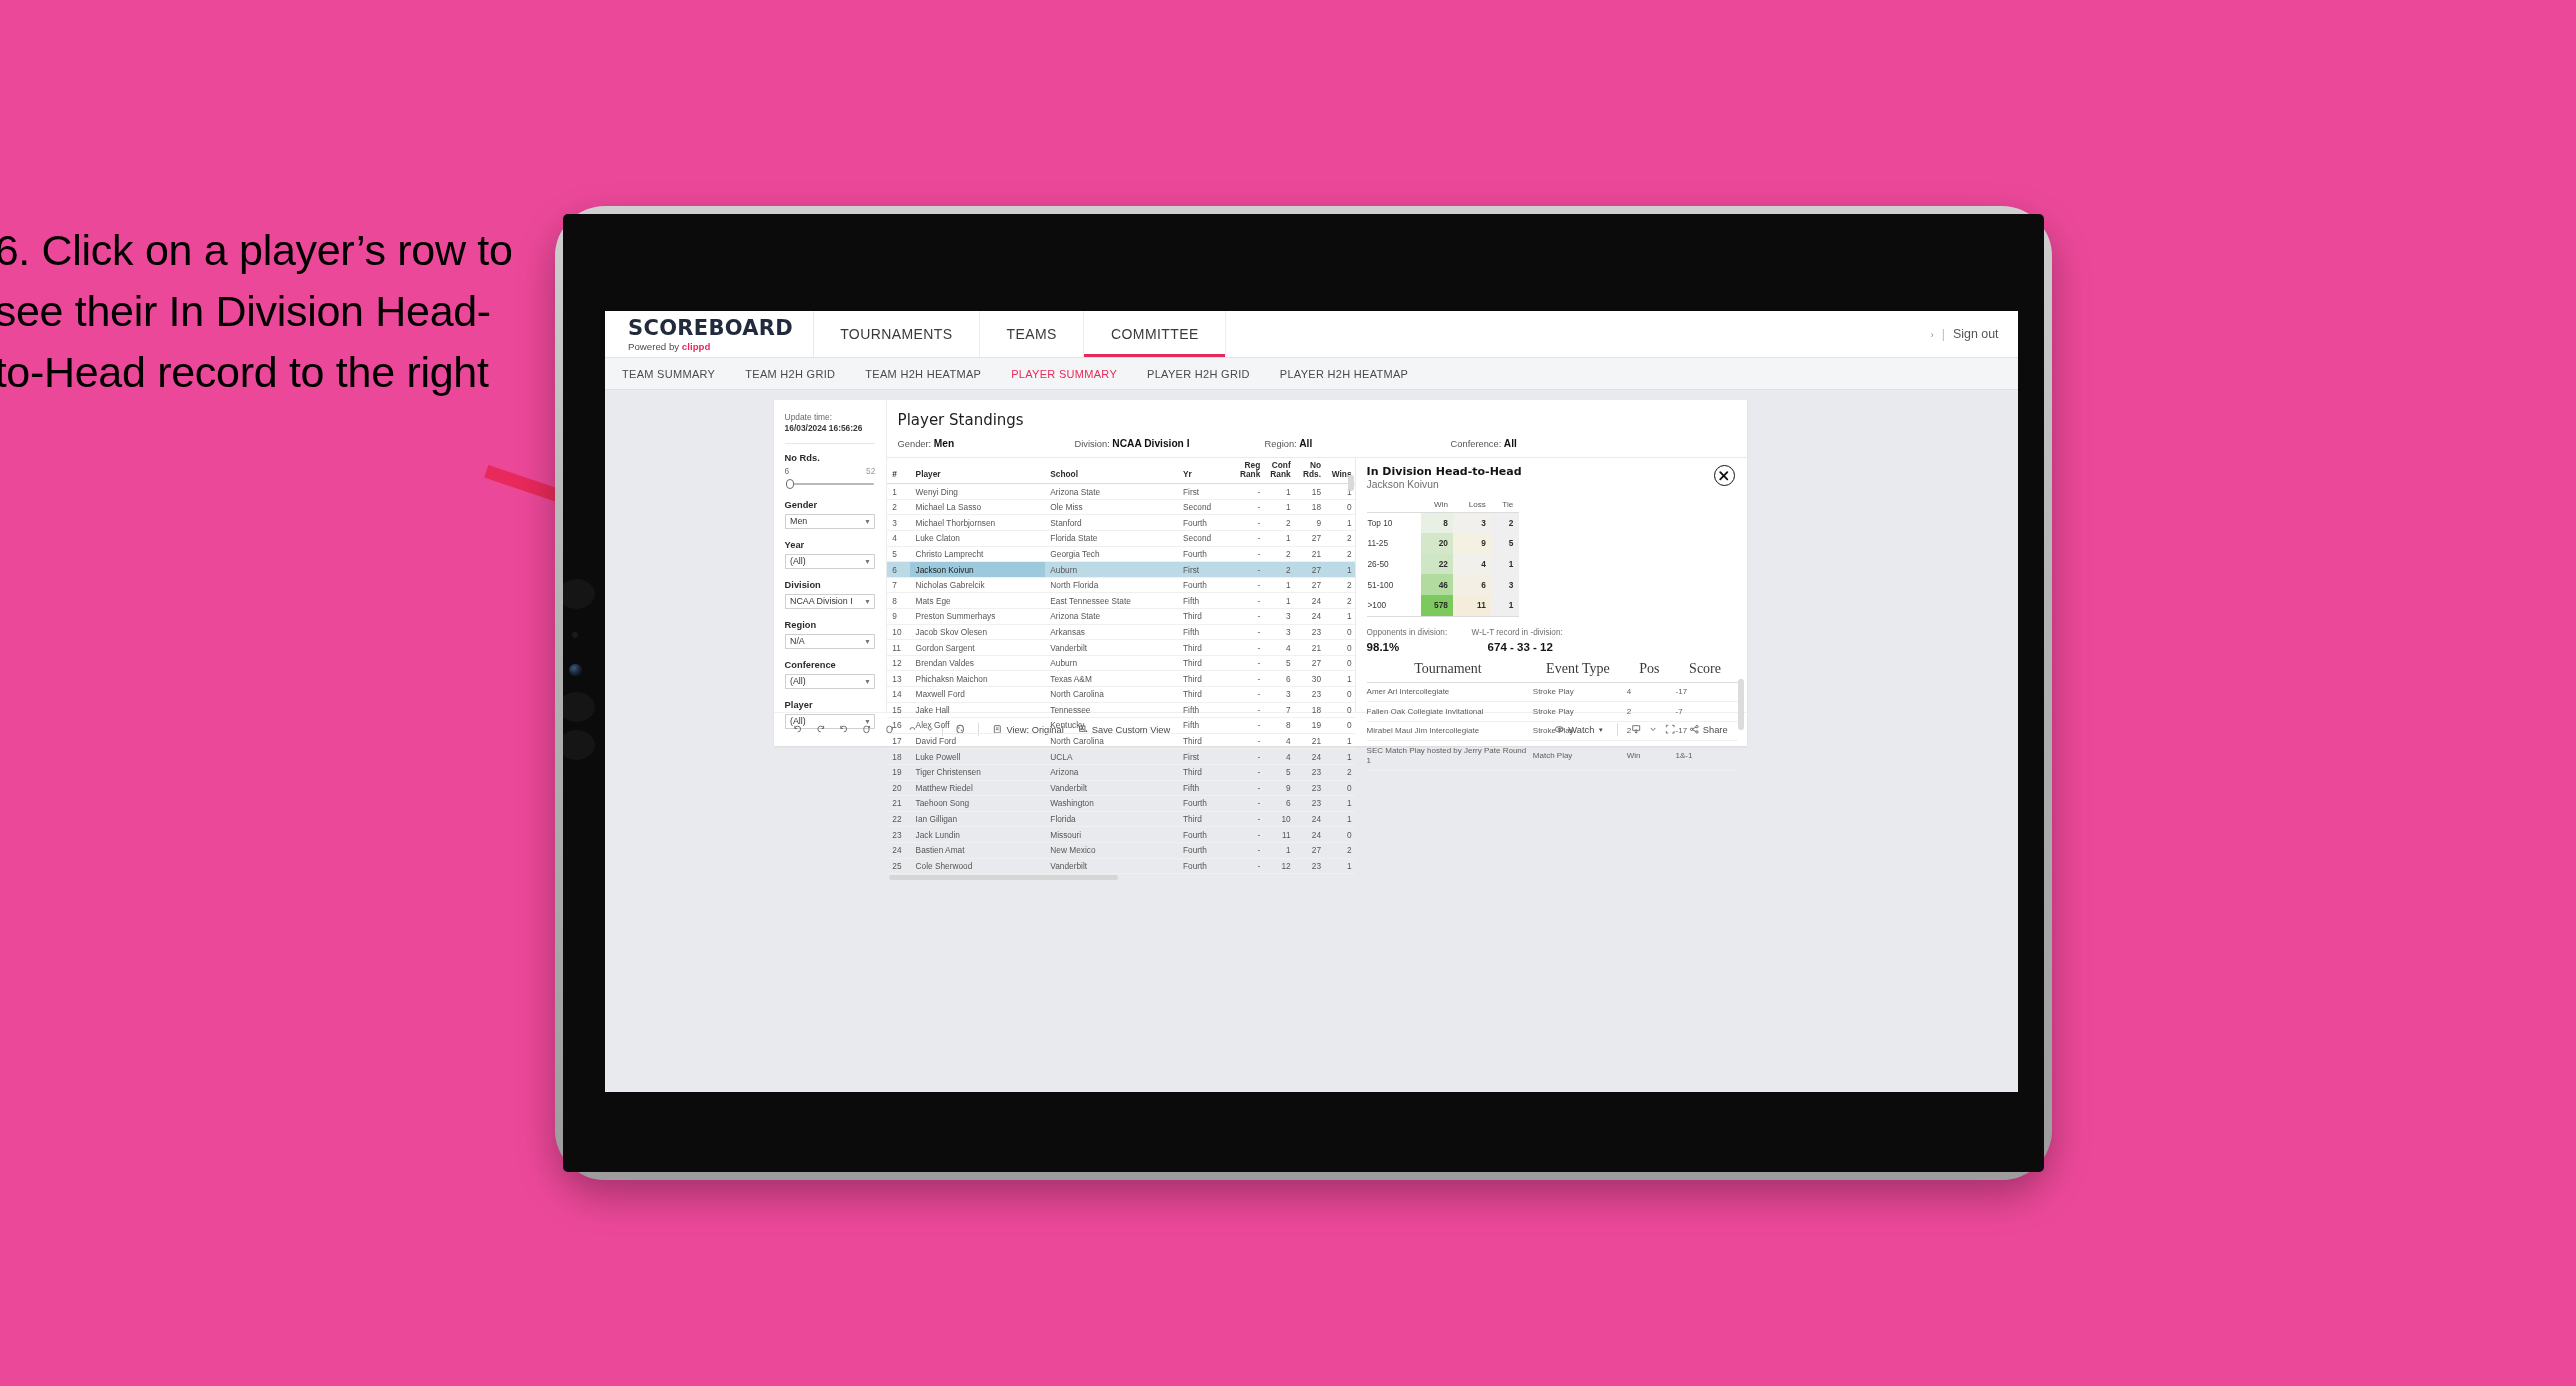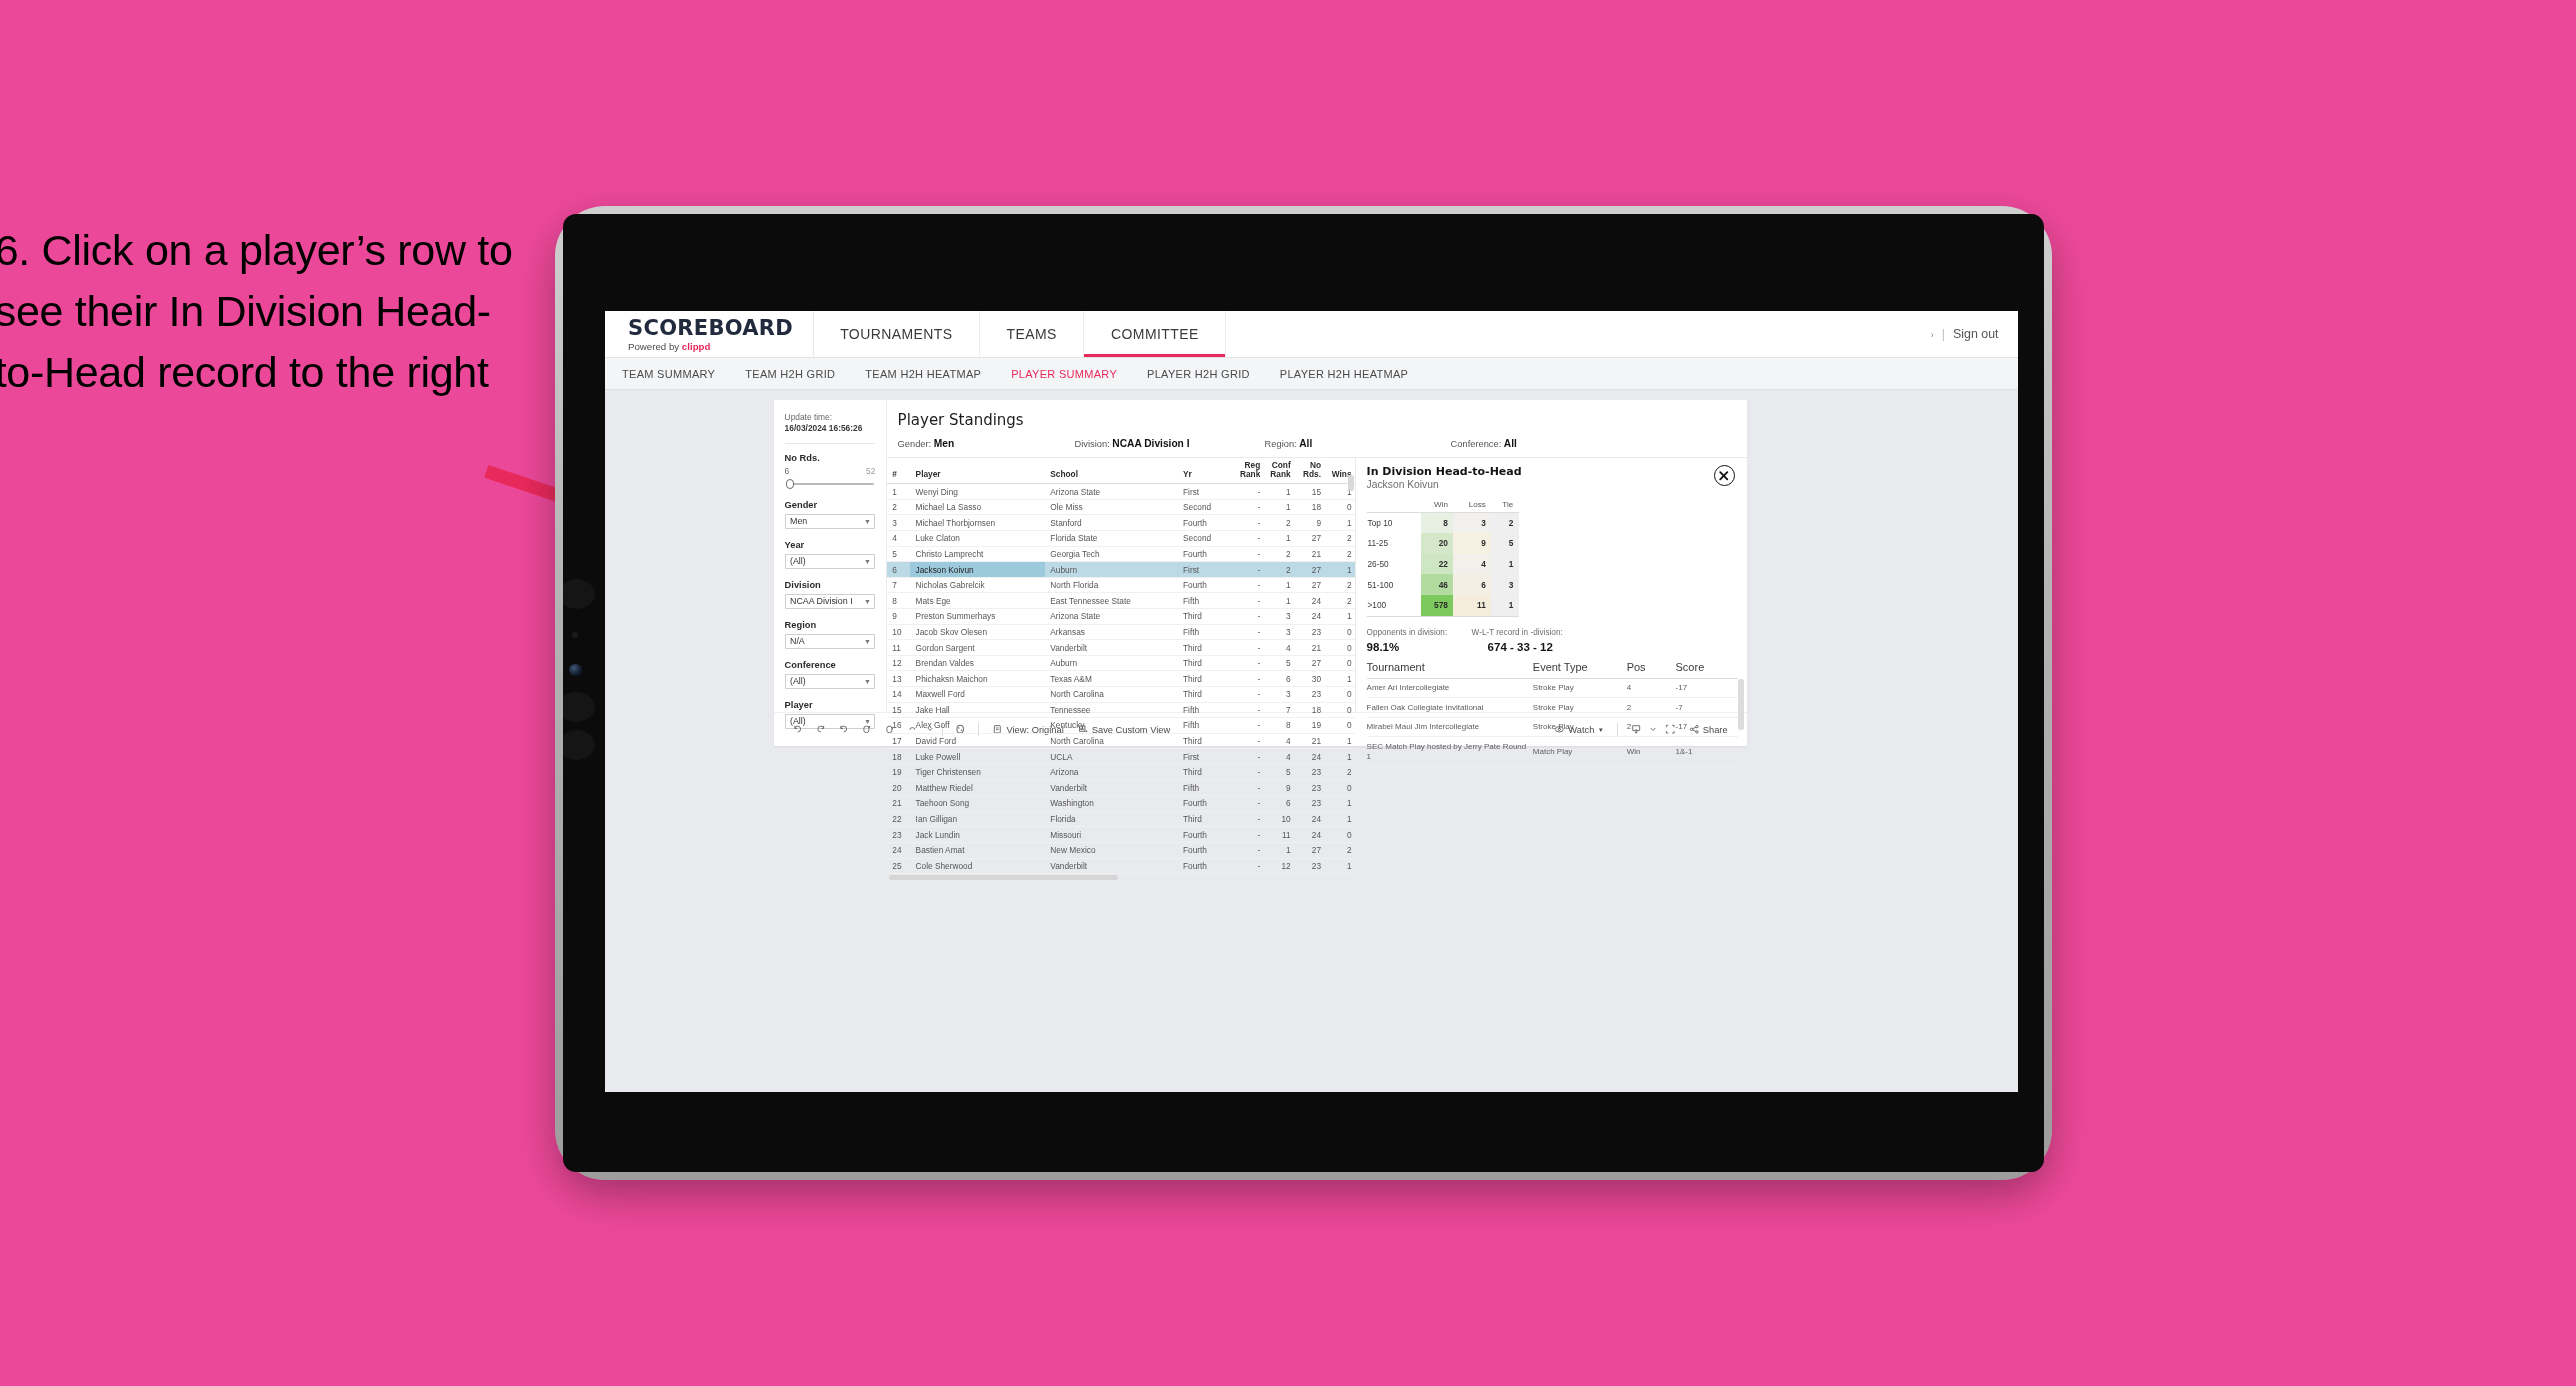--- a/index.html
+++ b/index.html
@@ -27,21 +27,21 @@
     position: absolute; left: 555px; top: 206px;
     width: 1497px; height: 974px;
     background: linear-gradient(180deg,#cfcfcf 0%,#b4b4b4 40%,#9d9d9d 100%);
     border-radius: 50px;
     box-shadow: 0 16px 39px rgba(0,0,0,0.30);
     padding: 8px;
   }
   .tablet-inner {
     width: 100%; height: 100%;
     background: #0b0b0b;
-    border-radius: 13px;
+    border-radius: 5px;
     position: relative;
     overflow: hidden;
   }
   .bez-dot { position:absolute; border-radius:50%; background:#151515; }
   .bez-cam { position:absolute; border-radius:50%;
     background: radial-gradient(circle at 38% 34%, #3f5878 0%, #152033 55%, #080c13 100%); }
   .bez-pin { position:absolute; border-radius:50%; background:#1b1b1b; }
 
   
   .screen {
@@ -171,22 +171,22 @@
   table.h2h tbody tr:last-child td { border-bottom:0.9px solid #dcdcdc; }
 
   .summary { display:flex; margin-top: 11.5px; }
   .sm { }
   .sm .lab { font-size:8.2px; color:#6d6d6d; }
   .sm .val { font-size:11.5px; font-weight:700; color:#151515; margin-top:3.5px; }
   .sm.a { width: 105px; }
   .sm.b .val { margin-left: 16px; }
 
   table.tourn { border-collapse:collapse; width: 100%; margin-top: 8.9px; table-layout:fixed; }
-  table.tourn th { font-size:11px; color:#3a3a3a; font-weight:400; text-align:left;
-    padding: 0 3.5px 4.4px 0; border-bottom:0.9px solid #dcdcdc; }
+  table.tourn th { font-size:14px; color:#3a3a3a; font-weight:400; text-align:center;
+    padding: 0 3.5px 4.4px 0; border-bottom:0.9px solid #dcdcdc;font-family:Liberation Serif, serif; }
   table.tourn td { font-size:8px; color:#5d5d5d; padding:4.4px 3.5px 4.4px 0;
     border-bottom:0.9px solid #f0f0f0; line-height:1.22; vertical-align:middle; }
   .tc-name { width: 85px; } .tc-type { width: 48px; }
   .tc-pos { width: 25px; } .tc-score { width: 32px; }
   .tvthumb { position:absolute; right:3.5px; width:5.3px; background:#dcdcdc; border-radius:2.7px; }
 
   
   .toolbar { height:34px; background:#fff; display:flex; align-items:center;
     padding: 0 12.4px; gap: 0px; border-top:0.9px solid #f0f0f0;
     box-shadow:0 0.9px 1.8px rgba(0,0,0,.07); }

